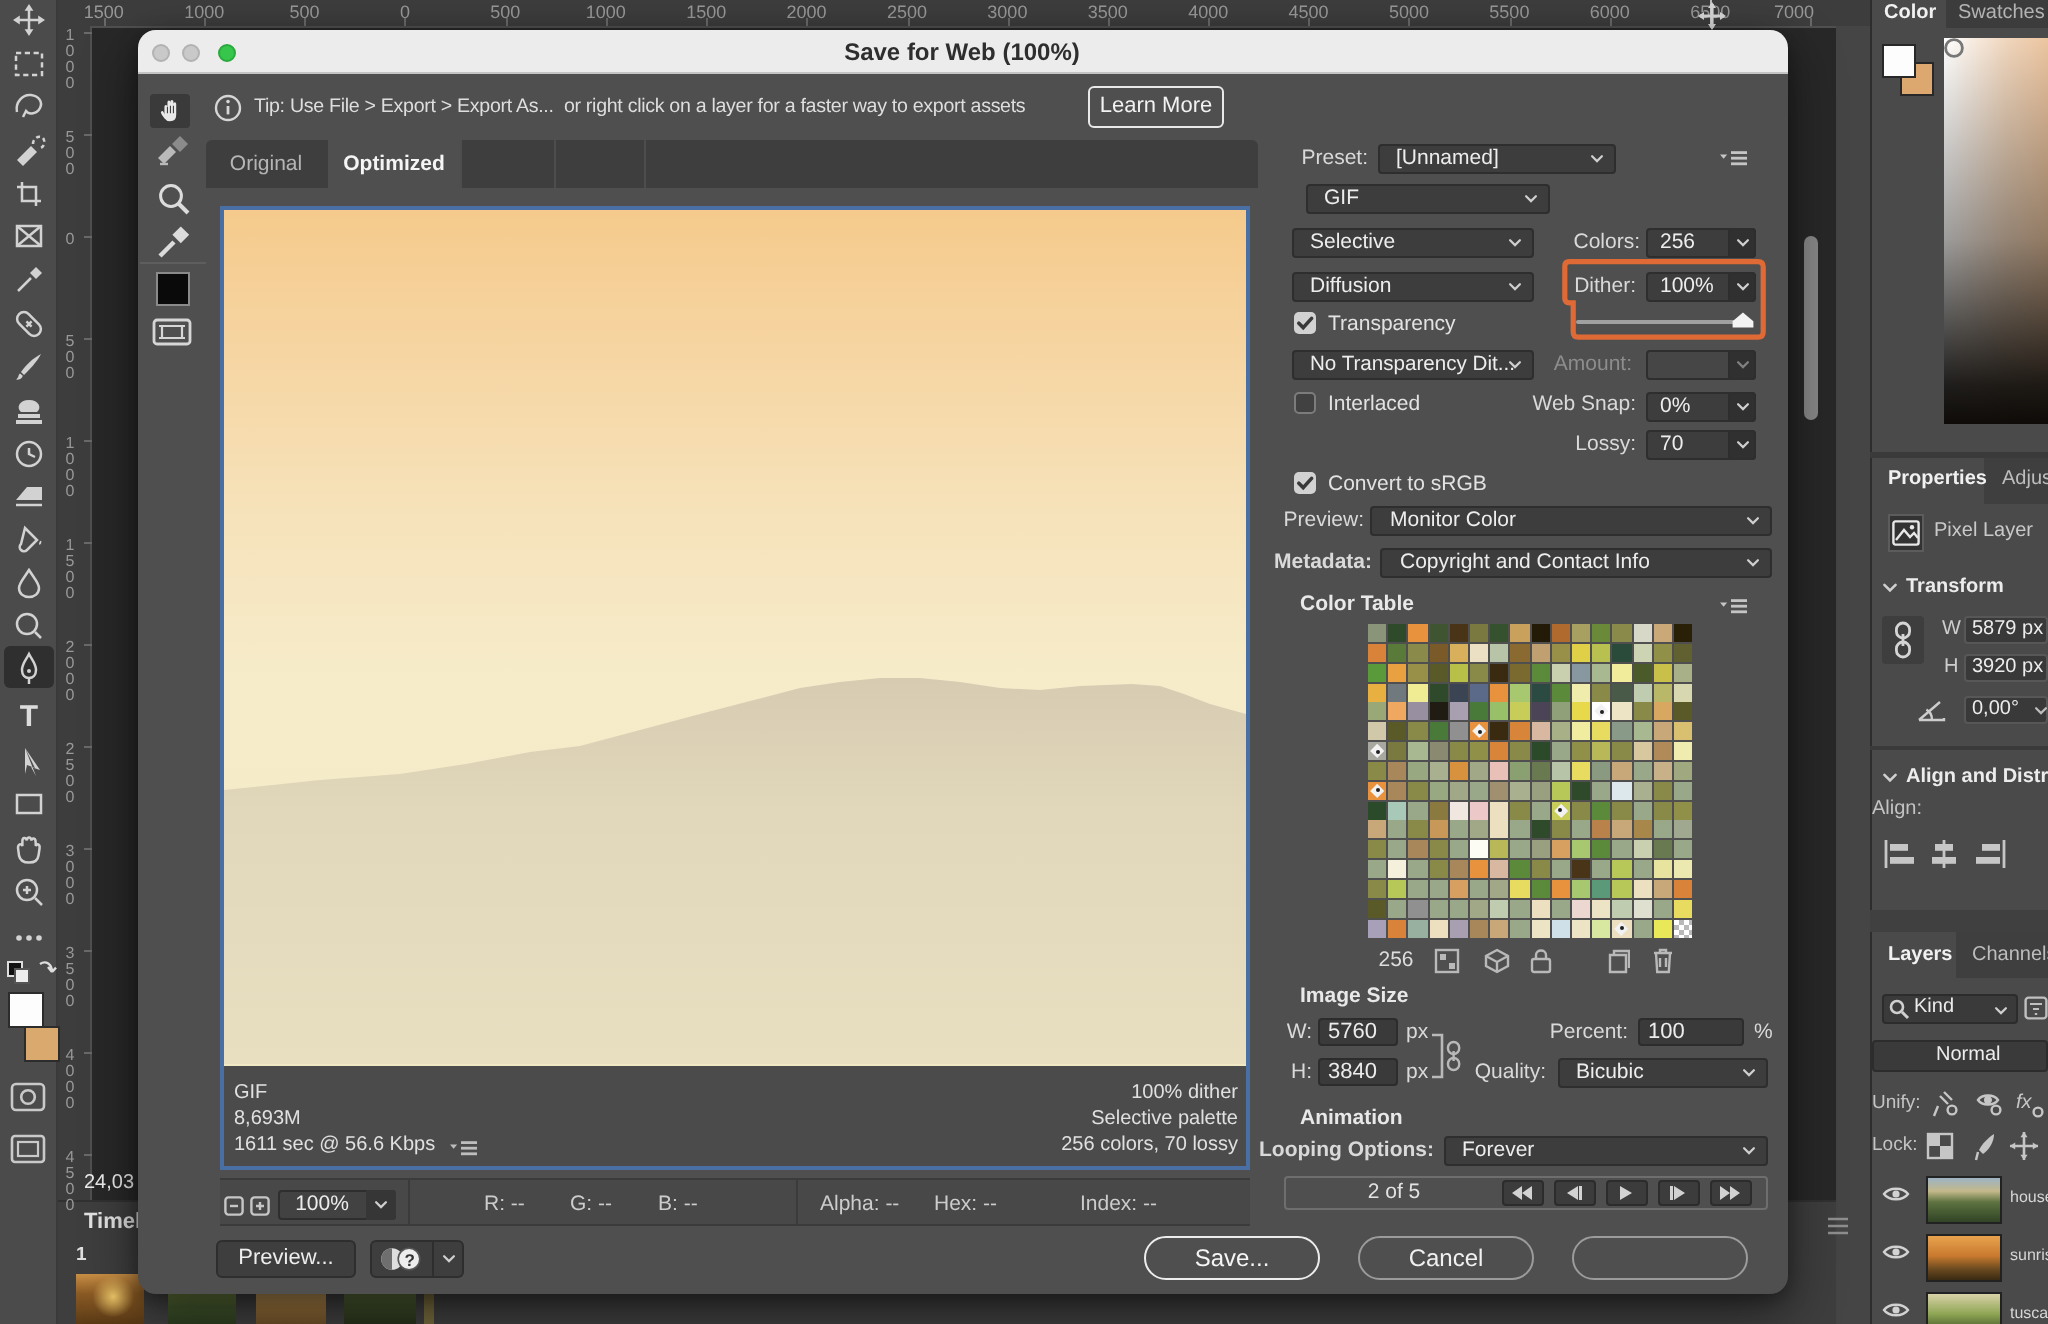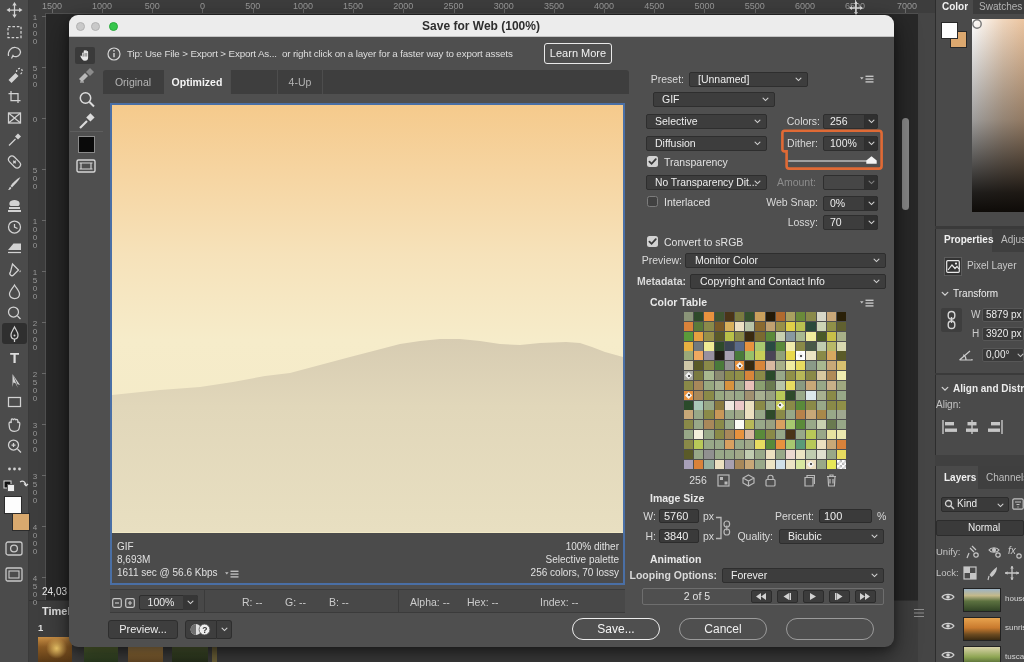--- a/index.html
+++ b/index.html
@@ -31,21 +31,21 @@
     <div style="position:absolute;left:634.3px;top:1px;width:40px;text-align:center;font-size:9px;color:#989898;">4500</div>
     <div style="position:absolute;left:654px;top:9px;width:1px;height:4px;background:#6a6a6a;"></div>
     <div style="position:absolute;left:684.5px;top:1px;width:40px;text-align:center;font-size:9px;color:#989898;">5000</div>
     <div style="position:absolute;left:704px;top:9px;width:1px;height:4px;background:#6a6a6a;"></div>
     <div style="position:absolute;left:734.7px;top:1px;width:40px;text-align:center;font-size:9px;color:#989898;">5500</div>
     <div style="position:absolute;left:755px;top:9px;width:1px;height:4px;background:#6a6a6a;"></div>
     <div style="position:absolute;left:784.9000000000001px;top:1px;width:40px;text-align:center;font-size:9px;color:#989898;">6000</div>
     <div style="position:absolute;left:805px;top:9px;width:1px;height:4px;background:#6a6a6a;"></div>
     <div style="position:absolute;left:835.1px;top:1px;width:40px;text-align:center;font-size:9px;color:#989898;">6500</div>
     <div style="position:absolute;left:855px;top:9px;width:1px;height:4px;background:#6a6a6a;"></div>
-    <div style="position:absolute;left:887px;top:1px;width:40px;text-align:center;font-size:9px;color:#989898;">7000</div>
+    <div style="position:absolute;left:887px;top:1px;width:40px;font-size:9px;color:#989898;">7000</div>
     <div style="position:absolute;left:905px;top:9px;width:1px;height:4px;background:#6a6a6a;"></div>
     <div style="position:absolute;left:855px;top:0px;width:1px;height:13px;background:#bdbdbd;"></div>
     <svg style="position:absolute;left:849px;top:1px" width="14" height="14" viewBox="0 0 14 14">
       <path d="M7 1 L7 13 M1 7 L13 7" stroke="#d8d8d8" stroke-width="1.6"></path>
       <path d="M7 0 L5 3 L9 3 Z M7 14 L5 11 L9 11 Z M0 7 L3 5 L3 9 Z M14 7 L11 5 L11 9 Z" fill="#d8d8d8"></path>
     </svg>
     <div style="position:absolute;left:29px;top:13px;width:17px;height:587px;background:#3d3d3d;border-right:1px solid #505050;box-sizing:border-box;"></div>
     <div style="position:absolute;left:31px;top:14px;width:8px;font-size:8px;line-height:8px;color:#989898;text-align:center;">1<br>0<br>0<br>0</div>
     <div style="position:absolute;left:42px;top:16px;width:4px;height:1px;background:#6a6a6a;"></div>
     <div style="position:absolute;left:31px;top:65px;width:8px;font-size:8px;line-height:8px;color:#989898;text-align:center;">5<br>0<br>0</div>
@@ -205,21 +205,21 @@
     <div style="position:absolute;left:944px;top:257px;width:18px;height:19px;background:#333;border:1px solid #5c5c5c;box-sizing:border-box;"></div>
     <svg style="position:absolute;left:946px;top:260px" width="14" height="13" viewBox="0 0 14 13">
       <rect x="0.7" y="0.7" width="12.6" height="11.6" rx="1" stroke="#e8e8e8" stroke-width="1.2" fill="none"></rect>
       <path d="M2 10 L6 5 L9 8.5 L11 6.5 L13 9" stroke="#e8e8e8" stroke-width="1.2" fill="none"></path>
       <circle cx="10" cy="3.6" r="1.1" fill="#e8e8e8"></circle>
     </svg>
     <div style="position:absolute;left:967px;top:259.0px;height:14px;line-height:14px;font-size:10px;color:#c9c9c9;font-weight:normal;white-space:nowrap;">Pixel Layer</div>
     <svg style="position:absolute;left:941.0px;top:290.0px" width="8" height="8" viewBox="0 0 10 10">
       <path d="M1.5 3 L5 6.5 L8.5 3" stroke="#d0d0d0" stroke-width="1.6" fill="none" stroke-linecap="round"></path>
     </svg>
-    <div style="position:absolute;left:953px;top:287.0px;height:14px;line-height:14px;font-size:10px;color:#ececec;font-weight:normal;white-space:nowrap;">Transform</div>
+    <div style="position:absolute;left:953px;top:287.0px;height:14px;line-height:14px;font-size:10px;color:#ececec;font-weight:bold;white-space:nowrap;">Transform</div>
     <div style="position:absolute;left:941px;top:308px;width:21px;height:24px;background:#3e3e3e;border-radius:2px;"></div>
     <svg style="position:absolute;left:945px;top:310px" width="13" height="20" viewBox="0 0 13 20">
       <rect x="3.2" y="1.5" width="6.6" height="7.5" rx="3.3" stroke="#d5d5d5" stroke-width="1.4" fill="none"></rect>
       <rect x="3.2" y="11" width="6.6" height="7.5" rx="3.3" stroke="#d5d5d5" stroke-width="1.4" fill="none"></rect>
       <path d="M6.5 7 L6.5 13" stroke="#d5d5d5" stroke-width="1.4"></path>
     </svg>
     <div style="position:absolute;left:971px;top:308.0px;height:14px;line-height:14px;font-size:10px;color:#cdcdcd;font-weight:normal;white-space:nowrap;">W</div>
     <div style="position:absolute;left:982px;top:308px;width:42px;height:14px;background:#393939;border:1px solid #575757;border-radius:2px;box-sizing:border-box;"></div>
     <div style="position:absolute;left:986px;top:308.0px;height:14px;line-height:14px;font-size:10px;color:#ececec;font-weight:normal;white-space:nowrap;">5879 px</div>
     <div style="position:absolute;left:972px;top:327.0px;height:14px;line-height:14px;font-size:10px;color:#cdcdcd;font-weight:normal;white-space:nowrap;">H</div>
@@ -368,21 +368,20 @@
       <path d="M5 5 V11 M15 5 V11" stroke="#d6d6d6" stroke-width="1.1"></path>
     </svg>
     <div style="position:absolute;left:103px;top:70px;width:526px;height:24px;background:#3e3e3e;border-radius:3px 3px 0 0;"></div>
     <div style="position:absolute;left:163.5px;top:70px;width:1px;height:24px;background:#4d4d4d;"></div>
     <div style="position:absolute;left:230px;top:70px;width:1px;height:24px;background:#4d4d4d;"></div>
     <div style="position:absolute;left:277px;top:70px;width:1px;height:24px;background:#4d4d4d;"></div>
     <div style="position:absolute;left:322px;top:70px;width:1px;height:24px;background:#4d4d4d;"></div>
     <div style="position:absolute;left:164px;top:70px;width:66px;height:24px;background:#4f4f4f;"></div>
     <div style="position:absolute;left:33px;top:74.8px;width:200px;height:14.5px;line-height:14.5px;font-size:10.5px;color:#b5b5b5;font-weight:normal;text-align:center;white-space:nowrap;">Original</div>
     <div style="position:absolute;left:97px;top:74.8px;width:200px;height:14.5px;line-height:14.5px;font-size:10.5px;color:#f5f5f5;font-weight:bold;text-align:center;white-space:nowrap;">Optimized</div>
-    <div style="position:absolute;left:200px;top:74.8px;width:200px;height:14.5px;line-height:14.5px;font-size:10.5px;color:#b5b5b5;font-weight:normal;text-align:center;white-space:nowrap;">4-Up</div>
     <div style="position:absolute;left:110px;top:103px;width:515px;height:482px;border:2px solid #4a6fa5;box-sizing:border-box;background:#4b4b4b;"></div>
     <svg style="position:absolute;left:112px;top:105px" width="511" height="428" viewBox="0 0 511 428">
       <defs>
         <linearGradient id="sky" x1="0" y1="0" x2="0" y2="1">
           <stop offset="0" stop-color="#f5ca8c"></stop>
           <stop offset="0.15" stop-color="#f6d4a0"></stop>
           <stop offset="0.35" stop-color="#f6e2ba"></stop>
           <stop offset="0.55" stop-color="#f6ecca"></stop>
           <stop offset="1" stop-color="#f1e9c6"></stop>
         </linearGradient>

